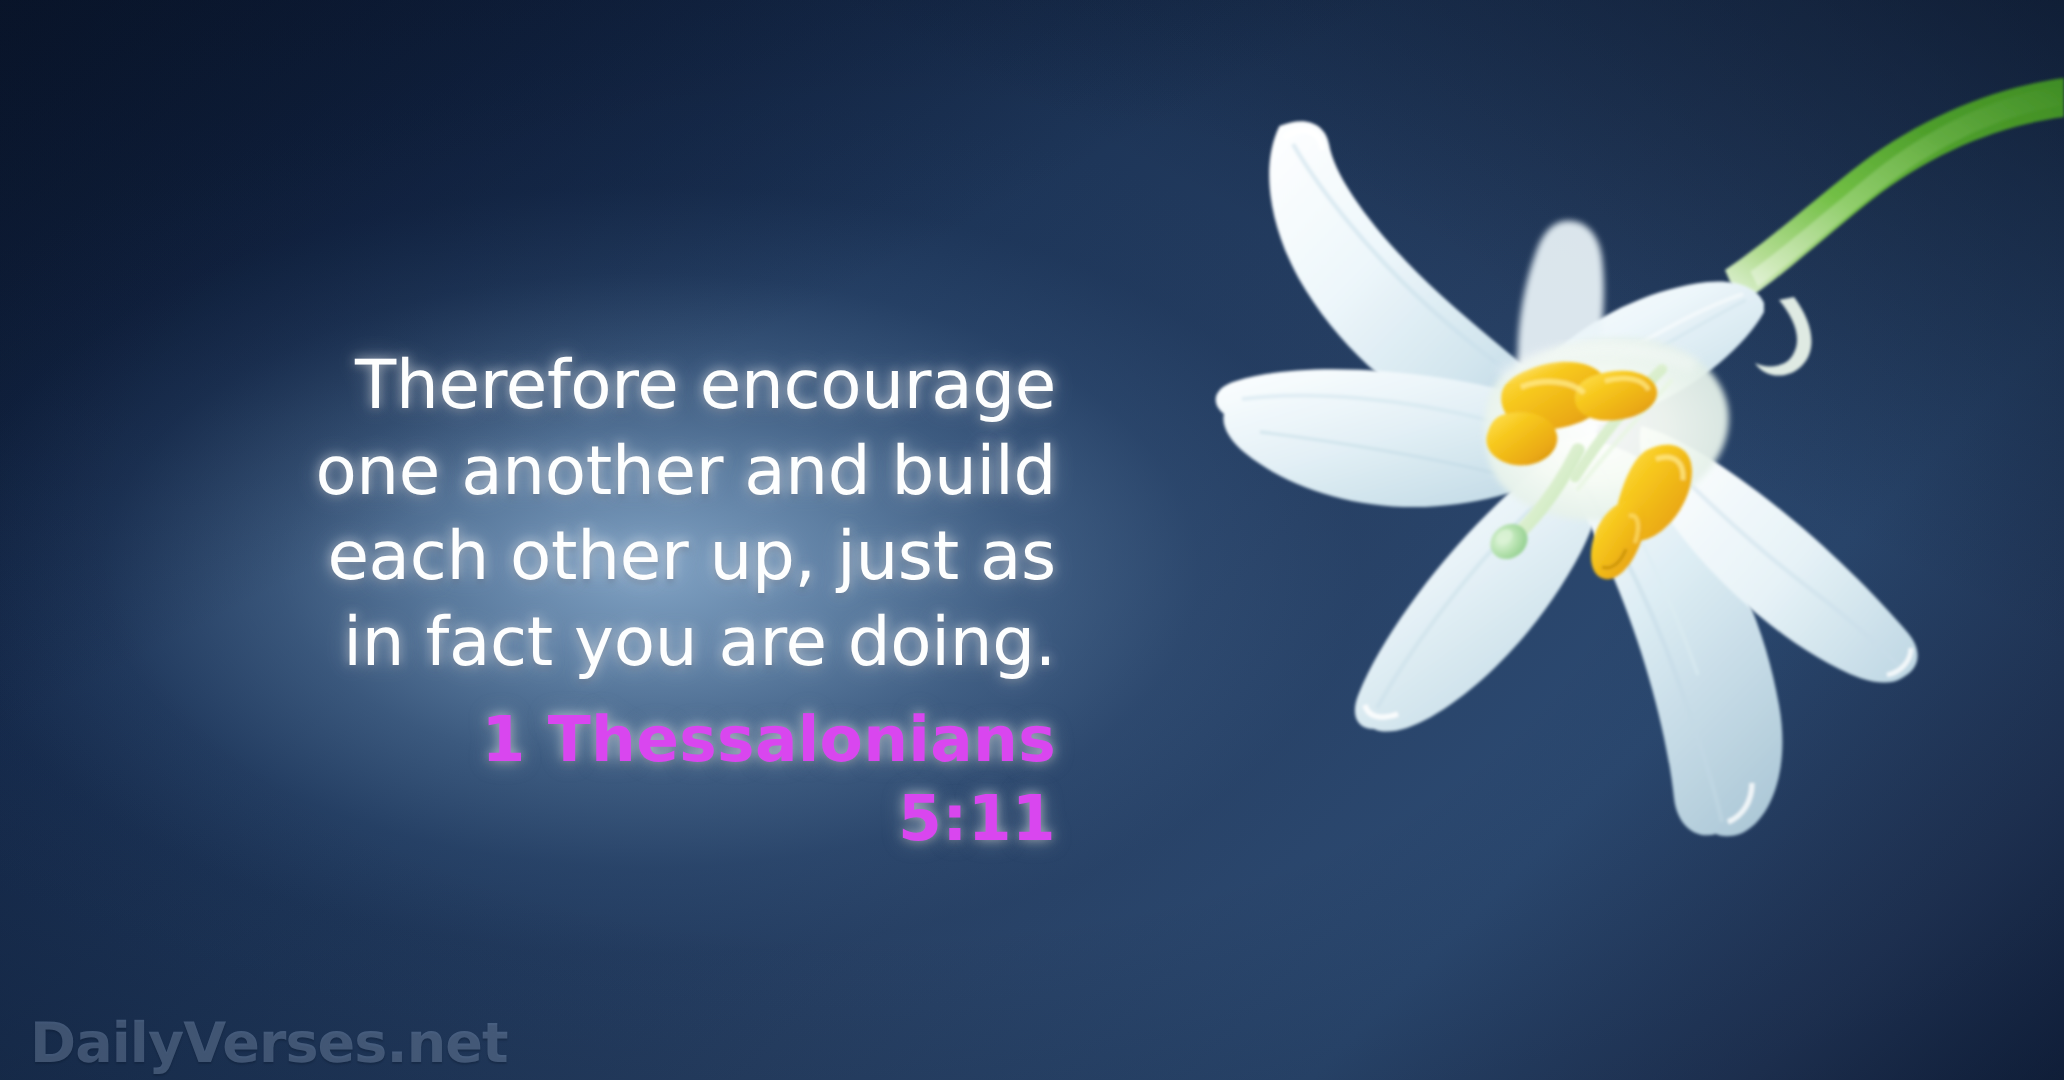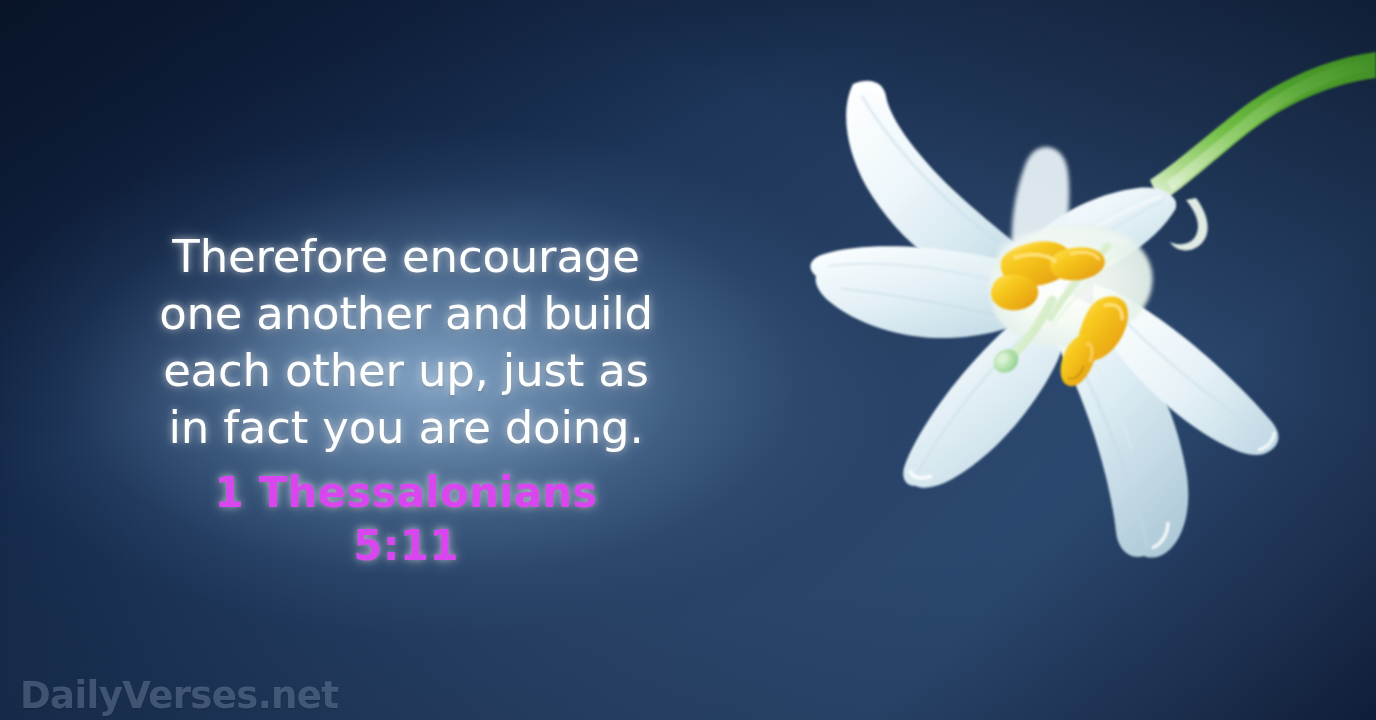--- a/index.html
+++ b/index.html
@@ -60,21 +60,21 @@
       linear-gradient(to bottom left,  rgba(8,18,38,0.55) 0%, rgba(8,18,38,0) 30%);
     pointer-events: none;
   }
 
   
   .verse-block {
     position: absolute;
     left: 108px;
     top: 228px;
     width: 596px;
-    text-align: center;
+    text-align: right;
     z-index: 6;
   }
   .verse-text {
     color: #fdfefe;
     font-size: 45px;
     line-height: 57px;
     font-weight: 400;
     letter-spacing: -0.2px;
     text-shadow:
        0 0 7px rgba(255,255,255,0.60),

